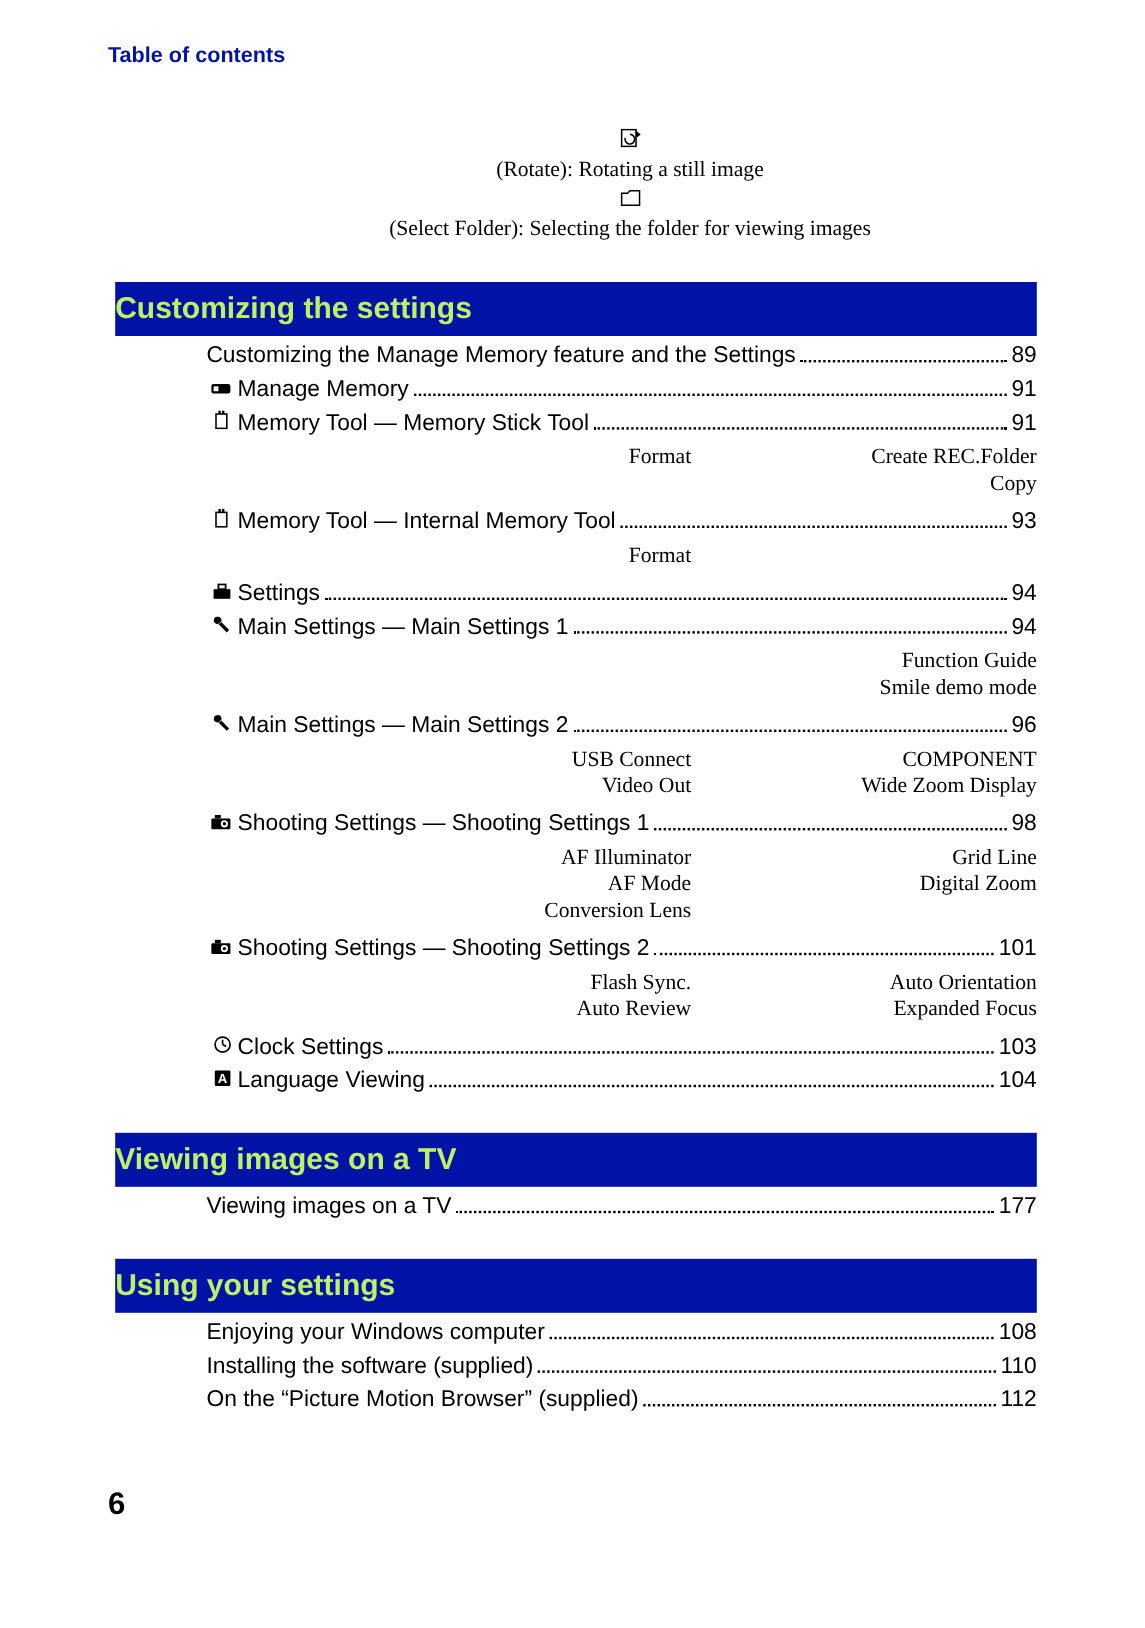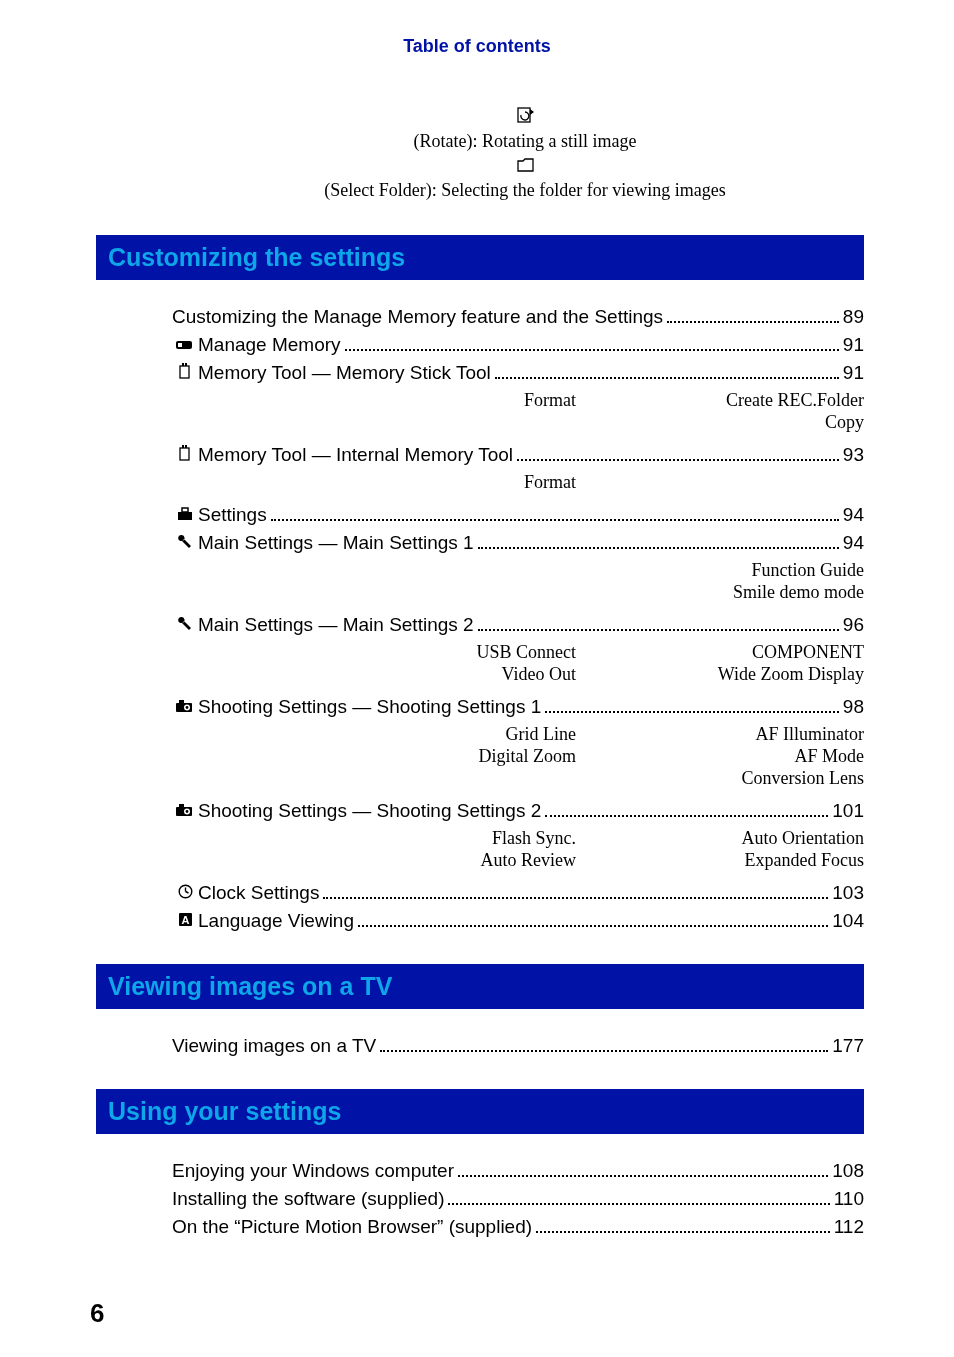--- a/index.html
+++ b/index.html
@@ -1,24 +1,24 @@
 <!DOCTYPE html>
 <html><head>
 <meta charset="utf-8">
 <style>
   * { box-sizing: border-box; margin: 0; padding: 0; }
   html, body { width: 954px; background: #fff; font-family: Arial, Helvetica, sans-serif; color: #000; }
   .page { padding: 36px 90px 30px 90px; }
-  .page-header { color: #0013a6; font-weight: bold; font-size: 18px; margin-bottom: 50px; text-align: center; }
+  .page-header { color: #0013a6; font-weight: bold; font-size: 18px; margin-bottom: 50px; }
   .intro-block { margin-left: 96px; margin-bottom: 34px; font-family: "Times New Roman", Times, serif; font-size: 18px; }
   .intro-row { display: flex; align-items: center; gap: 8px; margin-bottom: 6px; flex-direction: column; }
   .intro-row svg { flex: 0 0 auto; }
   .section-bar {
-    background: #0013a6; color: #0ea5e9; font-weight: bold; font-size: 25px;
-    padding: 8px 12px 8px 12px; margin-left: 6px; margin-bottom: 26px;
+    background: #0013a6; color: #bef264; font-weight: bold; font-size: 25px;
+    padding: 8px 12px 8px 0; margin-left: 6px; margin-bottom: 6px;
     font-family: Arial, Helvetica, sans-serif;
   }
   .toc-area { margin-left: 82px; }
   .toc-entry { display: flex; align-items: baseline; margin-bottom: 6px; font-size: 19px; }
   .toc-entry .icon-slot { width: 26px; display: inline-flex; justify-content: center; align-items: center; flex: 0 0 26px; }
   .toc-entry .label { white-space: nowrap; text-align: right; }
   .toc-entry .leader { flex: 1; border-bottom: 2px dotted #000; margin: 0 4px 4px 4px; min-width: 10px; }
   .toc-entry .pg { white-space: nowrap; }
   .sub-columns {
     display: flex; font-family: "Times New Roman", Times, serif; font-size: 18px;
@@ -175,27 +175,27 @@
             <circle cx="11" cy="7.5" r="3" fill="#fff"></circle>
             <circle cx="11" cy="7.5" r="1.4" fill="#000"></circle>
           </svg>
       </span>
       <span class="label">Shooting Settings — Shooting Settings 1</span>
       <span class="leader"></span>
       <span class="pg">98</span>
     </div>
     <div class="sub-columns">
       <div class="col">
-          <div>Grid Line</div>
-          <div>Digital Zoom</div>
-        </div>
-      <div class="col">
           <div>AF Illuminator</div>
           <div>AF Mode</div>
           <div>Conversion Lens</div>
+        </div>
+      <div class="col">
+          <div>Grid Line</div>
+          <div>Digital Zoom</div>
         </div>
     </div>
 
     <div class="toc-entry">
       <span class="icon-slot">
         <svg width="18" height="13" viewBox="0 0 18 13">
             <rect x="0" y="3" width="16" height="9" rx="1" fill="#000"></rect>
             <rect x="3" y="0" width="5" height="3" fill="#000"></rect>
             <circle cx="11" cy="7.5" r="3" fill="#fff"></circle>
             <circle cx="11" cy="7.5" r="1.4" fill="#000"></circle>

